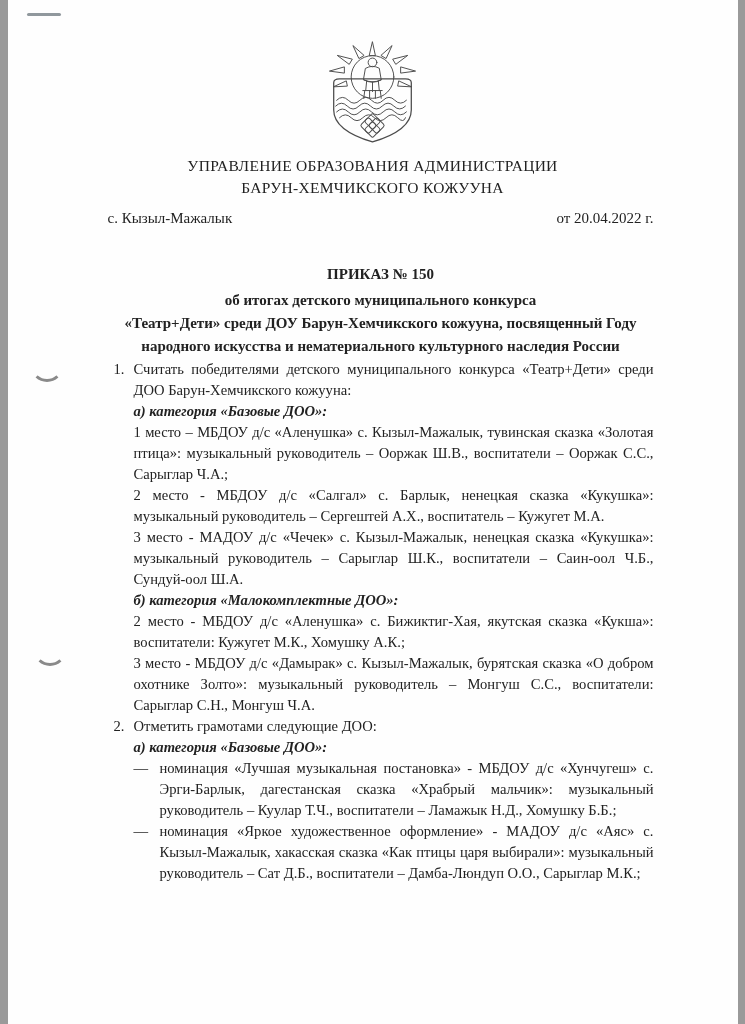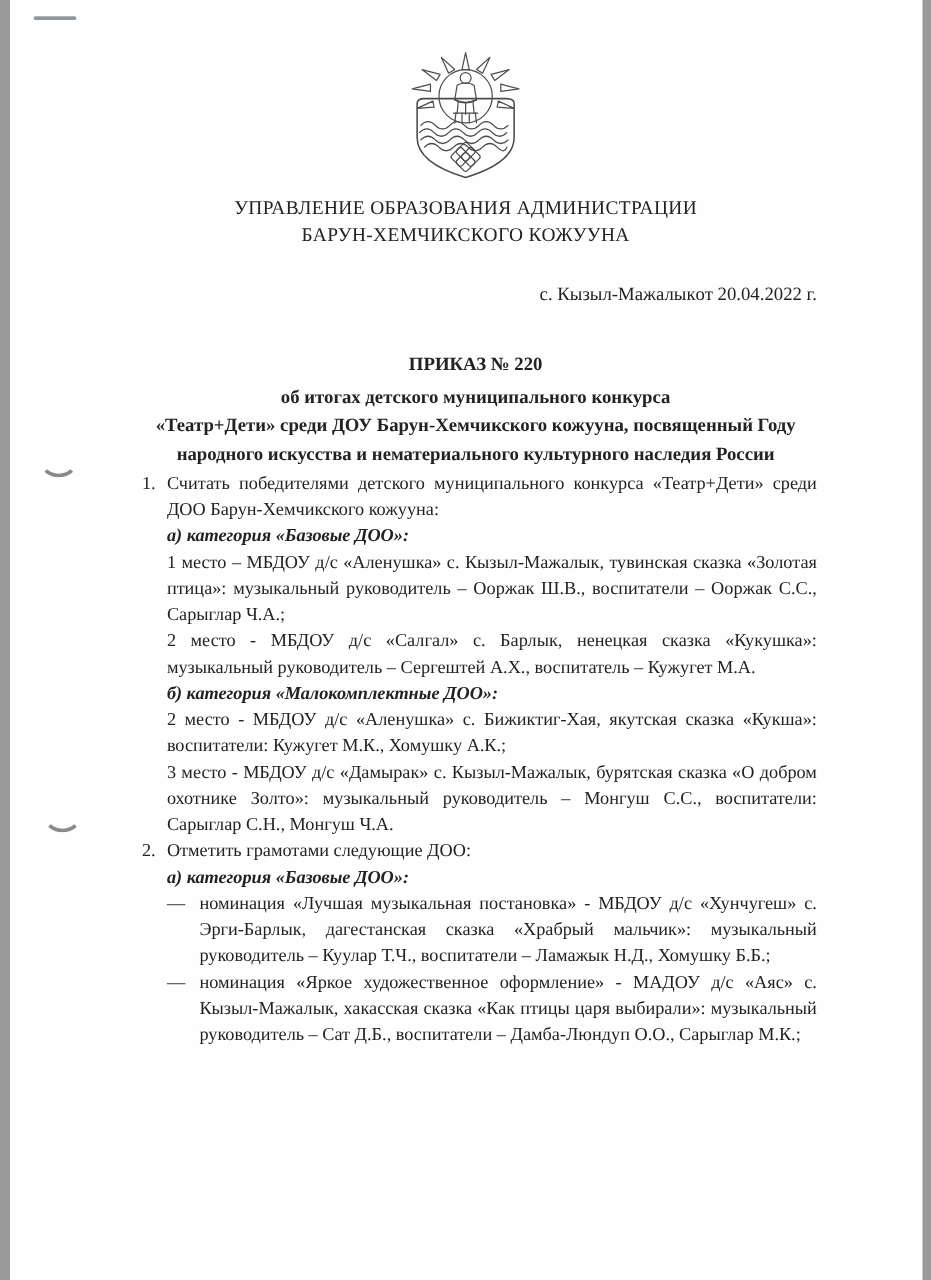--- a/index.html
+++ b/index.html
@@ -21,21 +21,21 @@
     position:absolute;width:26px;height:24px;border-radius:50%;
     border:3px solid transparent;border-bottom-color:#8a8a8a;
     filter:blur(.6px);
   }
   .punch.p1{left:23px;top:352px;}
   .punch.p2{left:26px;top:636px;}
 
   .emblem{width:97px;margin:40px auto 6px auto;display:block;text-align:center;}
   .org{ text-align:center;font-size:15.5px;line-height:22px;letter-spacing:.3px;margin-top:6px;}
   .content{padding:0 84px 0 100px;}
-  .meta-row{display:flex;justify-content:flex-end;font-size:15px;margin-top:28px;}
+  .meta-row{display:flex;justify-content:space-between;font-size:15px;margin-top:11px;}
   .title{ text-align:center;font-weight:bold;font-size:15px;line-height:23px;margin-top:36px;}
   .title .t1{margin-bottom:3px;}
   .preamble{
     font-size:14.6px;line-height:21px;text-align:justify;
     text-indent:33px;margin:20px 0 0 0;
   }
   .order-word{font-weight:bold;font-size:15px;line-height:21px;}
   .olist{margin-top:1px;}
   .li{display:flex;font-size:14.6px;line-height:21px;}
   .li .num{width:26px;flex:none;padding-left:6px;box-sizing:border-box;}
@@ -106,36 +106,37 @@
   </div>
 
   <div class="content">
 
     <div class="meta-row">
       <span>с. Кызыл-Мажалык</span>
       <span>от 20.04.2022 г.</span>
     </div>
 
     <div class="title">
-      <div class="t1">ПРИКАЗ № 220</div>
+      <div class="t1">ПРИКАЗ № 150</div>
       <div>об итогах  детского муниципального конкурса</div>
       <div>«Театр+Дети» среди ДОУ Барун-Хемчикского кожууна, посвященный Году народного искусства и нематериального культурного наследия России</div>
     </div>
 
 
 
     <div class="olist">
 
       <div class="li">
         <span class="num">1.</span>
         <div class="li-body">
           <div class="entry">Считать победителями детского муниципального конкурса «Театр+Дети» среди ДОО Барун-Хемчикского кожууна:</div>
           <div class="cat">а) категория «Базовые ДОО»:</div>
           <div class="entry">1 место – МБДОУ д/с «Аленушка» с. Кызыл-Мажалык, тувинская сказка «Золотая птица»: музыкальный руководитель – Ооржак Ш.В., воспитатели – Ооржак С.С., Сарыглар Ч.А.;</div>
           <div class="entry">2 место - МБДОУ д/с «Салгал» с. Барлык, ненецкая сказка «Кукушка»: музыкальный руководитель – Сергештей А.Х., воспитатель – Кужугет М.А.</div>
+          <div class="entry">3 место - МАДОУ д/с «Чечек» с. Кызыл-Мажалык, ненецкая сказка «Кукушка»: музыкальный руководитель – Сарыглар Ш.К., воспитатели – Саин-оол Ч.Б., Сундуй-оол Ш.А.</div>
           <div class="cat">б) категория «Малокомплектные ДОО»:</div>
           <div class="entry">2 место - МБДОУ д/с «Аленушка» с. Бижиктиг-Хая, якутская сказка «Кукша»: воспитатели: Кужугет М.К., Хомушку А.К.;</div>
           <div class="entry">3 место - МБДОУ д/с «Дамырак» с. Кызыл-Мажалык, бурятская сказка «О добром охотнике Золто»: музыкальный руководитель – Монгуш С.С., воспитатели: Сарыглар С.Н., Монгуш Ч.А.</div>
         </div>
       </div>
 
       <div class="li">
         <span class="num">2.</span>
         <div class="li-body">
           <div class="entry">Отметить грамотами следующие ДОО:</div>

